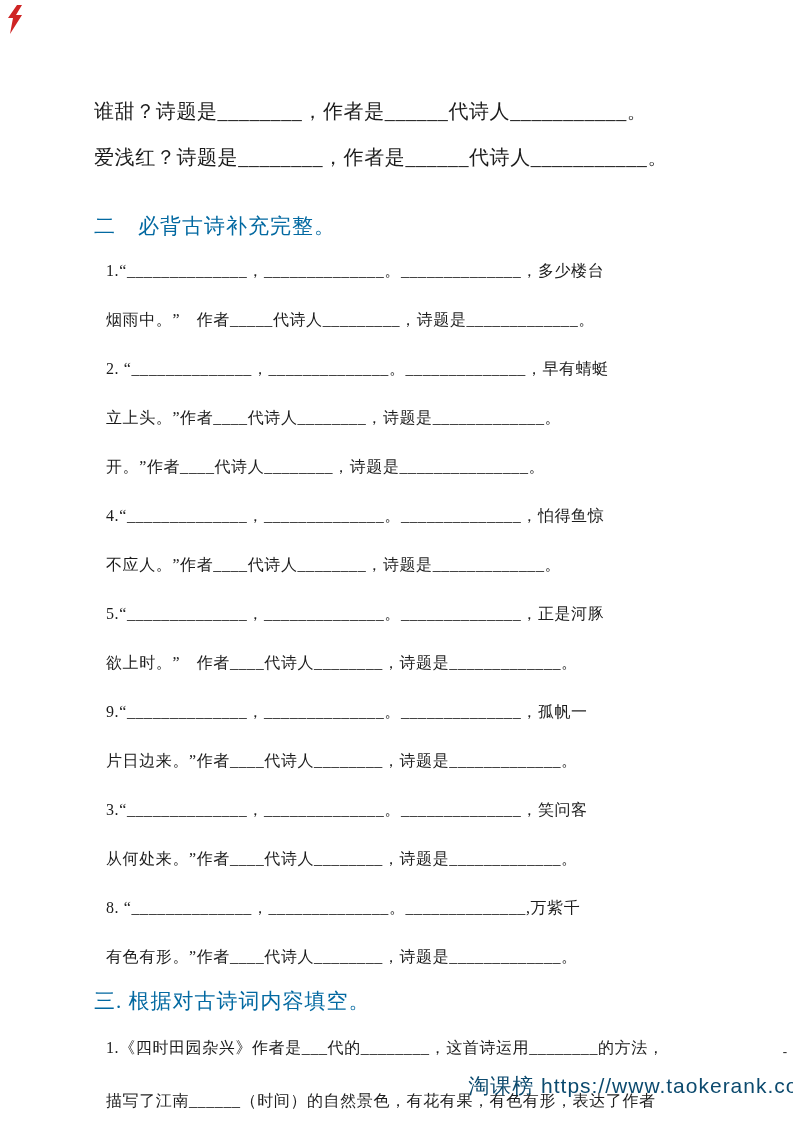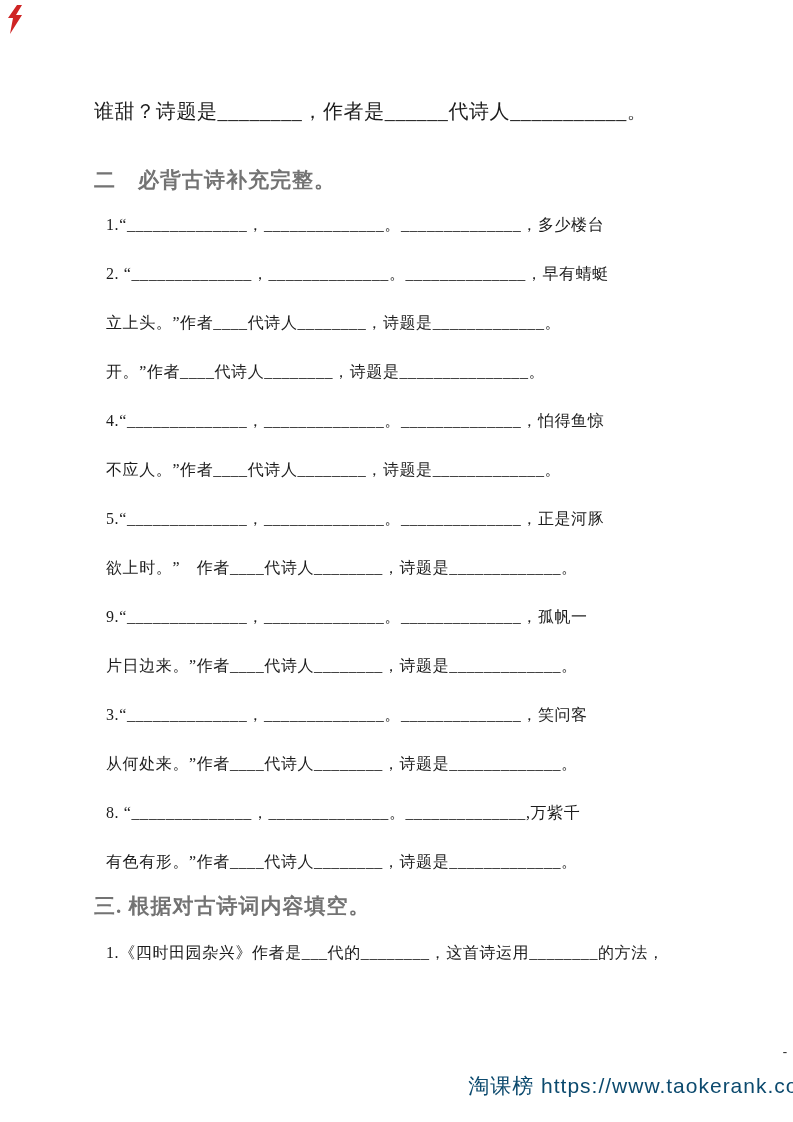--- a/index.html
+++ b/index.html
@@ -14,21 +14,21 @@
     padding-left:24px;
   }
   .corner-mark{position:absolute;top:5px;left:8px;width:15px;height:30px;}
   .content{padding:88px 40px 0 70px;}
   .intro p{
     margin:0;font-size:20px;line-height:46px;
     letter-spacing:0.6px;white-space:nowrap;
   }
   h2.sec-heading{
     margin:32px 0 8px 0;
-    font-size:21px;font-weight:bold;color:#737373;
+    font-size:21px;font-weight:normal;color:#0369a1;
     letter-spacing:1px;
   }
   .items p{
     margin:12px;font-size:16px;line-height:37px;
     letter-spacing:0.6px;white-space:nowrap;
   }
   h2.sec3-heading{margin:12px 0 6px 0;}
   .sec3-items p{line-height:41px;}
   .footer{
     position:absolute;left:0;bottom:22px;width:100%;
@@ -51,45 +51,48 @@
 <div class="page">
 
   <svg class="corner-mark" viewBox="0 0 15 30">
     <polygon points="9,0 0,13 5,13 2,29 14,10 8,10 14,0" fill="#cf2424"></polygon>
   </svg>
 
   <div class="content">
 
     <div class="intro">
       <p>谁甜？诗题是________，作者是______代诗人___________。</p>
+      <p>爱浅红？诗题是________，作者是______代诗人___________。</p>
     </div>
 
     <h2 class="sec-heading">二　必背古诗补充完整。</h2>
 
     <div class="items">
       <p>1.“______________，______________。______________，多少楼台</p>
+      <p>烟雨中。”　作者_____代诗人_________，诗题是_____________。</p>
       <p>2. “______________，______________。______________，早有蜻蜓</p>
       <p>立上头。”作者____代诗人________，诗题是_____________。</p>
       <p>开。”作者____代诗人________，诗题是_______________。</p>
       <p>4.“______________，______________。______________，怕得鱼惊</p>
       <p>不应人。”作者____代诗人________，诗题是_____________。</p>
       <p>5.“______________，______________。______________，正是河豚</p>
       <p>欲上时。”　作者____代诗人________，诗题是_____________。</p>
       <p>9.“______________，______________。______________，孤帆一</p>
       <p>片日边来。”作者____代诗人________，诗题是_____________。</p>
       <p>3.“______________，______________。______________，笑问客</p>
       <p>从何处来。”作者____代诗人________，诗题是_____________。</p>
       <p>8. “______________，______________。______________,万紫千</p>
       <p>有色有形。”作者____代诗人________，诗题是_____________。</p>
     </div>
 
     <h2 class="sec-heading sec3-heading">三. 根据对古诗词内容填空。</h2>
 
     <div class="items sec3-items">
       <p>1.《四时田园杂兴》作者是___代的________，这首诗运用________的方法，</p>
+      <p>描写了江南______（时间）的自然景色，有花有果，有色有形，表达了作者</p>
     </div>
 
   </div>
 
   <div class="footer">
     <div class="pagenum">- 16 -</div>
     <div class="watermark">淘课榜 https://www.taokerank.com</div>
   </div>
 
 </div>

